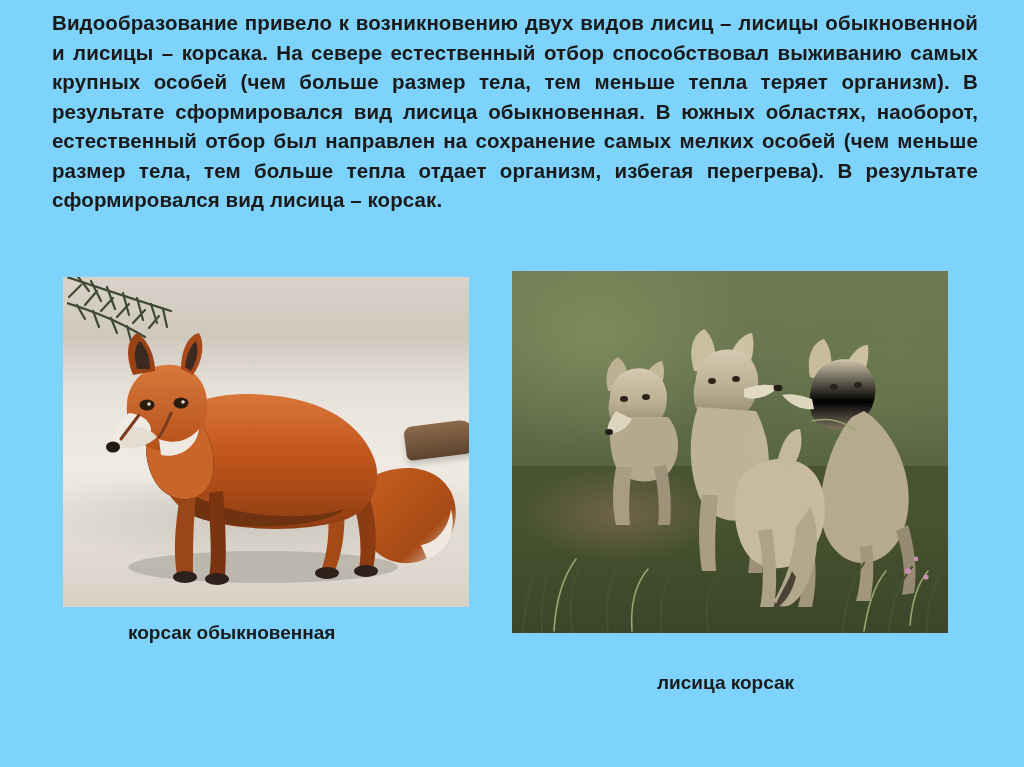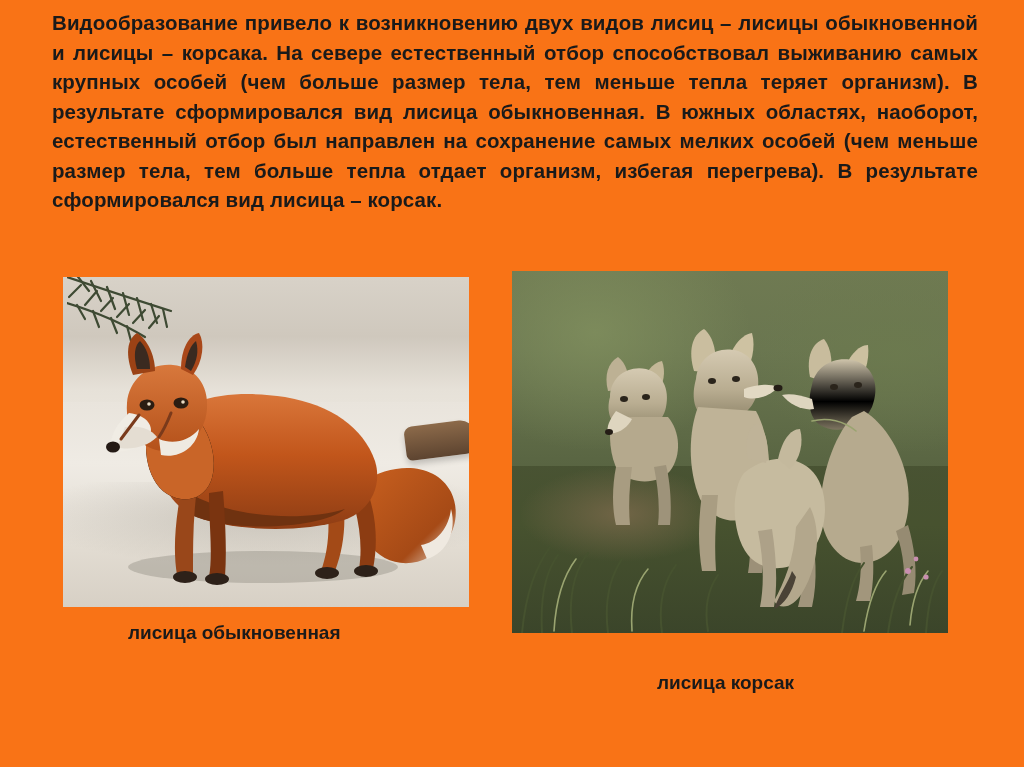--- a/index.html
+++ b/index.html
@@ -10,21 +10,21 @@
     width: 1024px;
     height: 767px;
     background: #f2d7d5;
     font-family: "Liberation Sans", sans-serif;
     overflow: hidden;
   }
   .slide {
     position: relative;
     width: 1024px;
     height: 767px;
-    background: #f97316;
+    background: #7dd3fc;
   }
   .body-text {
     position: absolute;
     left: 52px;
     top: 8px;
     width: 926px;
     font-size: 20.5px;
     line-height: 29.5px;
     font-weight: bold;
     color: #1a1a1a;
@@ -201,21 +201,21 @@
       <ellipse cx="84" cy="128" rx="7.5" ry="5.5" fill="#2b1d12"></ellipse>
       <ellipse cx="118" cy="126" rx="7.5" ry="5.5" fill="#2b1d12"></ellipse>
       <circle cx="86" cy="127" r="1.8" fill="#e9dcc4"></circle>
       <circle cx="120" cy="125" r="1.8" fill="#e9dcc4"></circle>
 
       <path d="M76 138 C 70 146, 64 154, 58 162" stroke="#7a3a1b" stroke-width="3" fill="none" stroke-linecap="round"></path>
       <path d="M108 136 C 104 146, 100 154, 96 160" stroke="#7a3a1b" stroke-width="3" fill="none" stroke-linecap="round"></path>
     </svg>
   </div>
 
-  <div class="caption caption-left">лисица обыкновенная</div>
+  <div class="caption caption-left">корсак обыкновенная</div>
 
   <div class="photo-right">
     <div class="pr-bg"></div>
     <div class="pr-blur1"></div>
     <div class="pr-blur2"></div>
     <div class="pr-ground"></div>
     <div class="pr-dirt"></div>
 
     <svg class="pr-foxes" viewBox="0 0 436 362">
       <defs>

